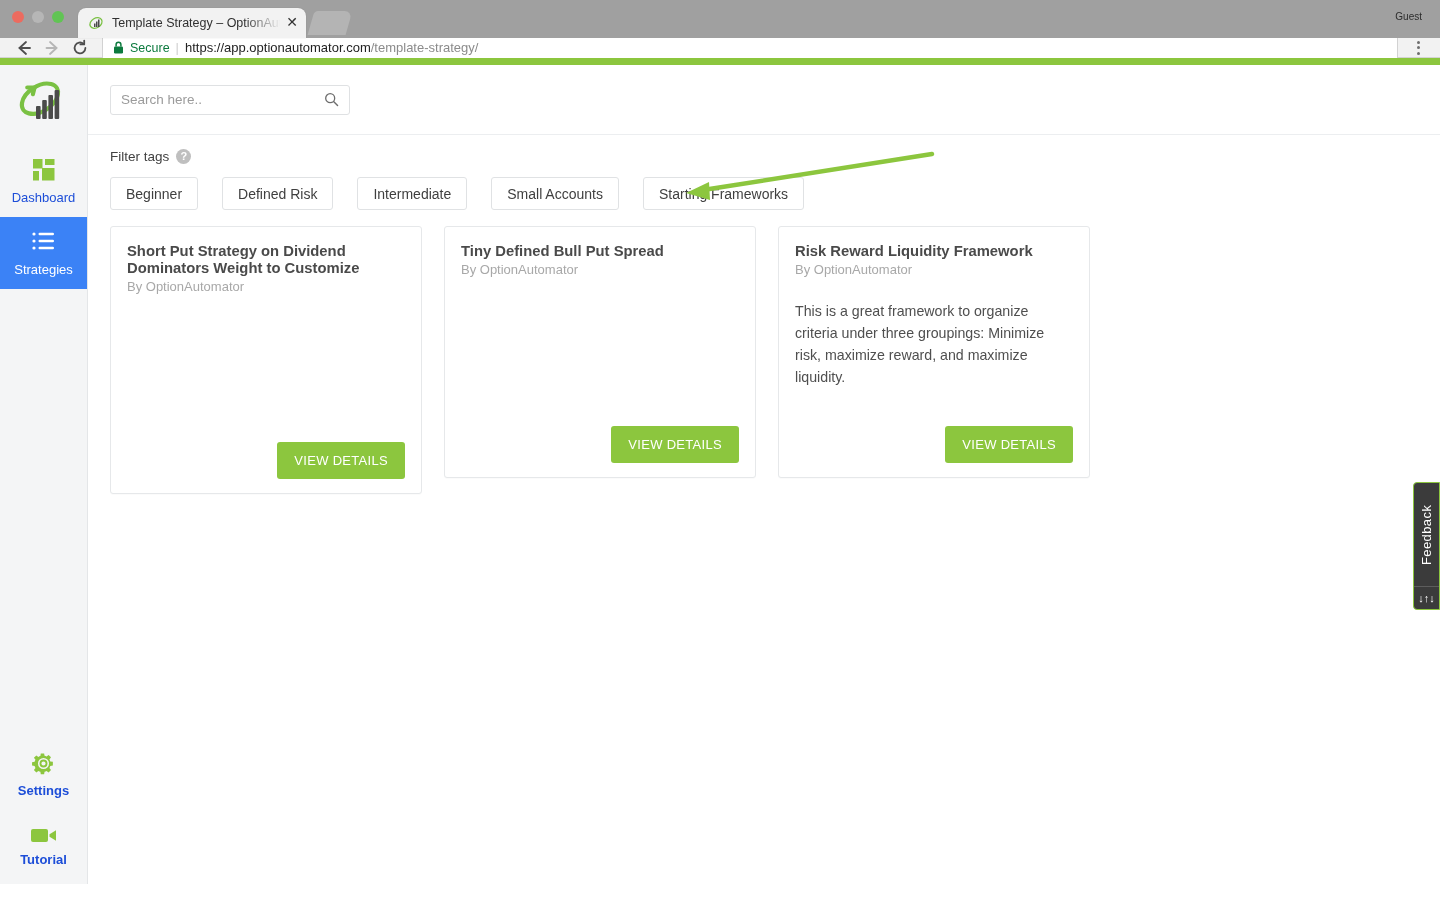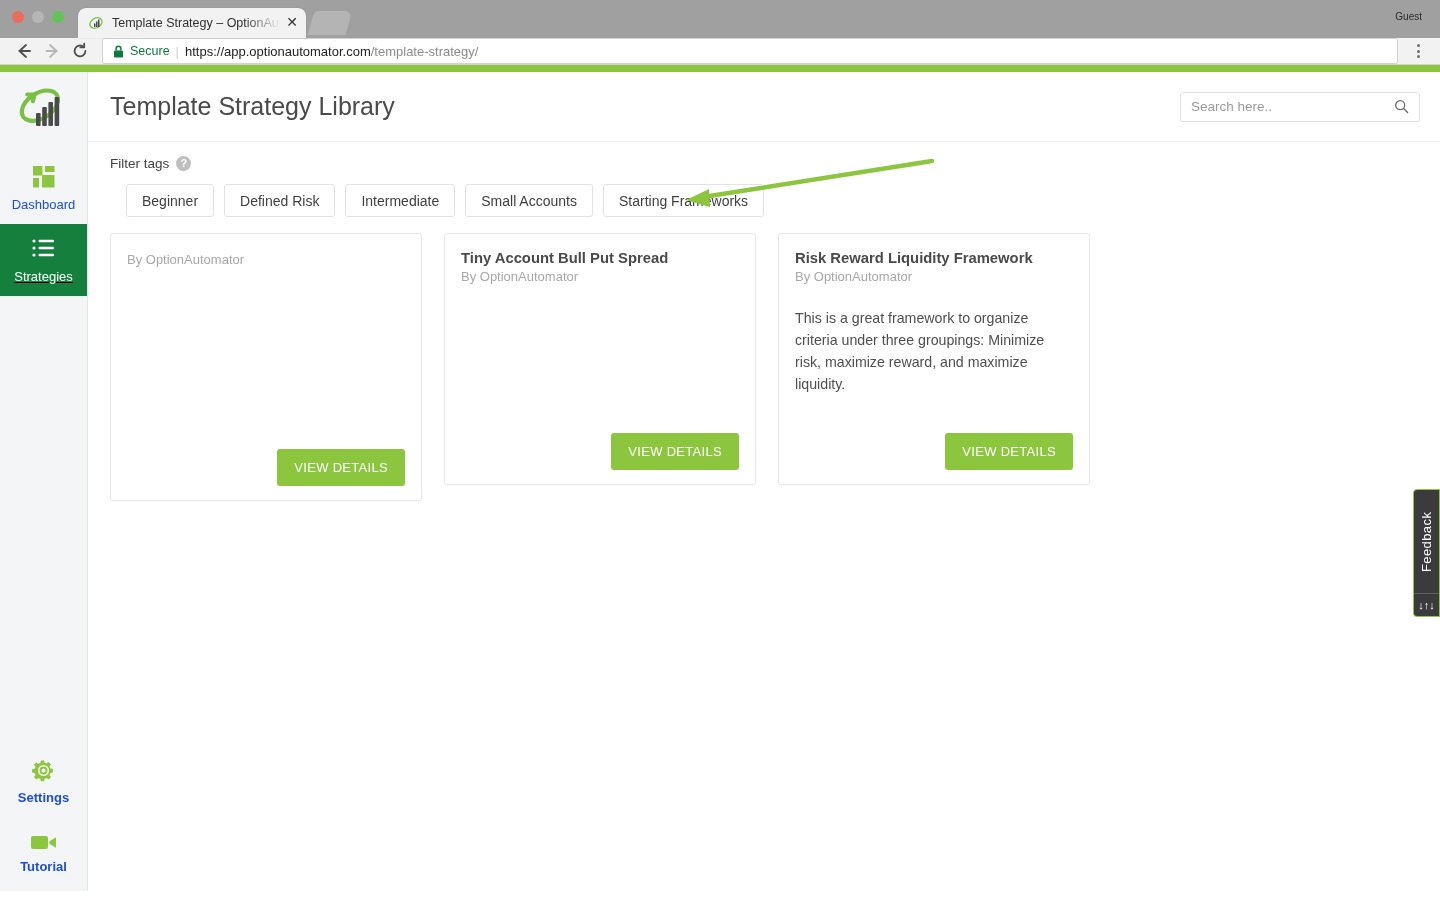--- a/index.html
+++ b/index.html
@@ -51,21 +51,21 @@
     width: 38px; height: 24px; background: #b4b4b4;
     border-radius: 4px 8px 0 0;
     transform: skewX(-16deg);
   }
   #guest-label {
     position: absolute; right: 18px; top: 11px;
     font-size: 10px; color: #2c2c2c;
   }
 
   #toolbar {
-    height: 27px; background: #f2f2f2;
+    height: 20px; background: #f2f2f2;
     display: flex; align-items: center; padding: 0 10px;
     border-bottom: 1px solid #d4d4d4;
   }
   .nav-btn {
     width: 28px; height: 28px; display: flex; align-items: center;
     justify-content: center; cursor: pointer; flex: 0 0 28px;
   }
   .nav-btn svg { display: block; }
   #omnibox {
     flex: 1 1 auto; height: 26px; margin: 0 8px;
@@ -99,21 +99,21 @@
   }
   #logo-wrap {
     height: 80px; display: flex; align-items: center; justify-content: center;
   }
   .nav-item {
     height: 72px; display: flex; flex-direction: column;
     align-items: center; justify-content: center; gap: 7px;
     cursor: pointer; text-decoration: none;
   }
   .nav-item .nav-label { font-size: 13px; color: #1d4ed8; }
-  .nav-item.active { background: #15803d; text-decoration: underline; }
+  .nav-item.active { background: #3b82f6; }
   .nav-item.active .nav-label { color: #ffffff; }
   #sidebar-bottom { margin-top: auto; padding-bottom: 2px; font-weight: bold; }
 
   
   #main { flex: 1 1 auto; background: #ffffff; position: relative; min-width: 0; }
   #page-header {
     height: 70px; display: flex; align-items: center; justify-content: space-between;
     padding: 0 20px 0 22px; border-bottom: 1px solid #eceef0;
   }
   #page-title { font-size: 25px; color: #4a4a4a; font-weight: 400; }
@@ -128,21 +128,21 @@
   #search-input::placeholder { color: #9b9b9b; }
 
   #filter-section { padding: 14px 22px 0 22px; }
   #filter-label-row { display: flex; align-items: center; gap: 7px; }
   #filter-label { font-size: 13.5px; color: #414141; }
   #help-icon {
     width: 15px; height: 15px; border-radius: 50%; background: #bfbfbf;
     color: #fff; font-size: 11px; line-height: 15px; text-align: center;
     font-weight: bold; cursor: pointer; display: block;
   }
-  #tag-row { display: flex; gap: 10px; margin-top: 13px; margin-left: 16px; }
+  #tag-row { display: flex; gap: 24px; margin-top: 13px; }
   .tag-btn {
     height: 33px; border: 1px solid #e0e2e4; border-radius: 3px;
     background: #fff; padding: 0 15px; font-size: 14px; color: #3f3f3f;
     font-family: "Liberation Sans", sans-serif; cursor: pointer;
     display: flex; align-items: center;
   }
 
   #cards-row { display: flex; gap: 22px; padding: 16px 22px 0 22px; align-items: flex-start; }
   .card {
     width: 312px; flex: 0 0 312px; background: #fff;
@@ -317,21 +317,20 @@
             <path d="M19.5 9.2 L26 5.2 V15.8 L19.5 11.8 Z" fill="#8cc63e"></path>
           </svg>
           <span class="nav-label">Tutorial</span>
         </div>
       </div>
     </nav>
 
     <section id="main">
 
       <header id="page-header">
-        <h1 id="page-title">Template Strategy Library</h1>
         <div id="search-box">
           <input id="search-input" type="text" placeholder="Search here.." style="">
           <svg width="15" height="15" viewBox="0 0 16 16">
             <circle cx="6.6" cy="6.6" r="4.8" fill="none" stroke="#6d6d6d" stroke-width="1.4"></circle>
             <line x1="10.2" y1="10.2" x2="14.5" y2="14.5" stroke="#6d6d6d" stroke-width="1.5" stroke-linecap="round"></line>
           </svg>
         </div>
       </header>
 
       <div id="filter-section">
@@ -344,28 +343,29 @@
           <button class="tag-btn">Defined Risk</button>
           <button class="tag-btn">Intermediate</button>
           <button class="tag-btn">Small Accounts</button>
           <button class="tag-btn">Starting Frameworks</button>
         </div>
       </div>
 
       <div id="cards-row">
 
         <article class="card" id="card-0">
+          <h2 class="card-title">Short Put Strategy on Dividend Dominators Weight to Customize</h2>
           <div class="card-author">By OptionAutomator</div>
           <div class="card-footer">
             <button class="view-btn">VIEW DETAILS</button>
           </div>
         </article>
 
         <article class="card" id="card-1">
-          <h2 class="card-title">Tiny Account Bull Put Spread</h2>
+          <h2 class="card-title">Tiny Defined Bull Put Spread</h2>
           <div class="card-author">By OptionAutomator</div>
           <div class="card-footer">
             <button class="view-btn">VIEW DETAILS</button>
           </div>
         </article>
 
         <article class="card" id="card-2">
           <h2 class="card-title">Risk Reward Liquidity Framework</h2>
           <div class="card-author">By OptionAutomator</div>
           <p class="card-desc">This is a great framework to organize criteria under three groupings: Minimize risk, maximize reward, and maximize liquidity.</p>

